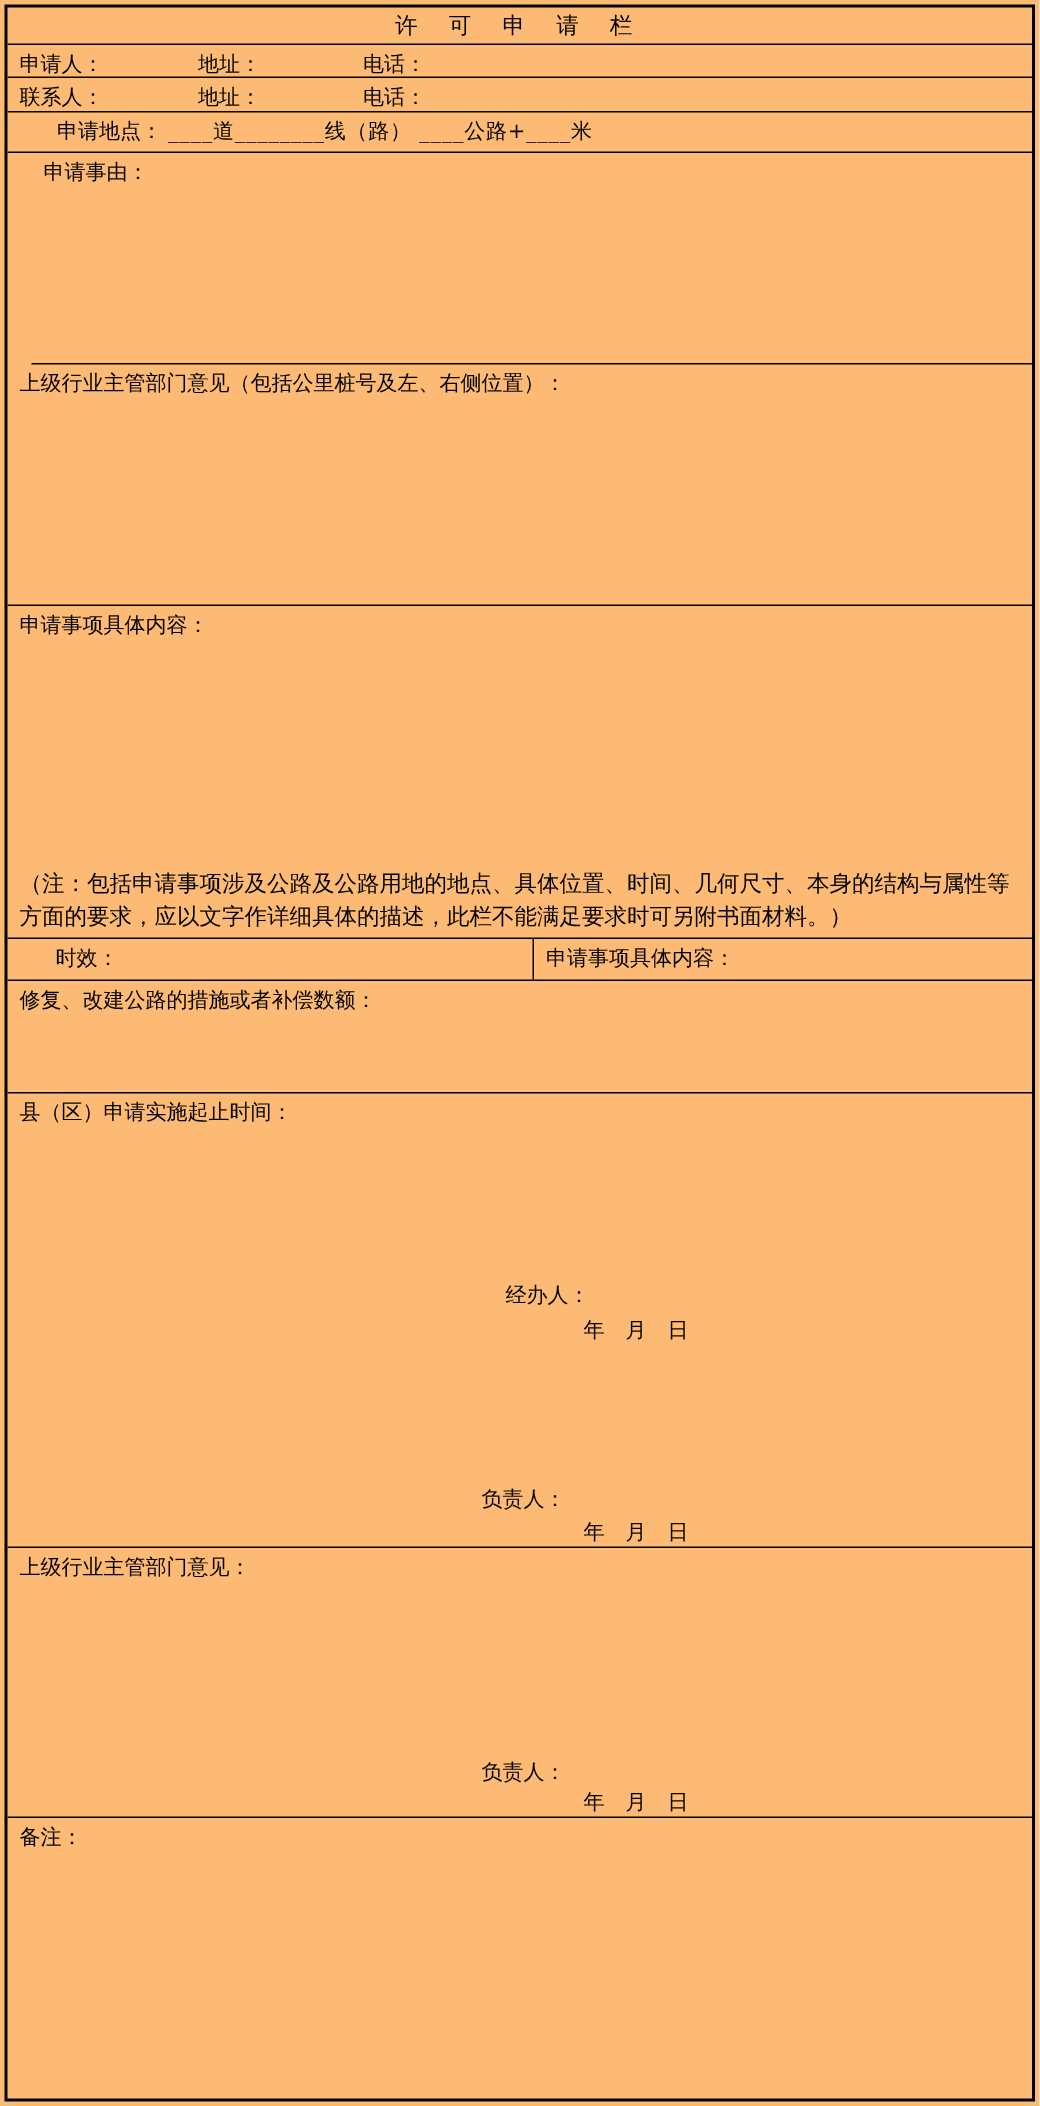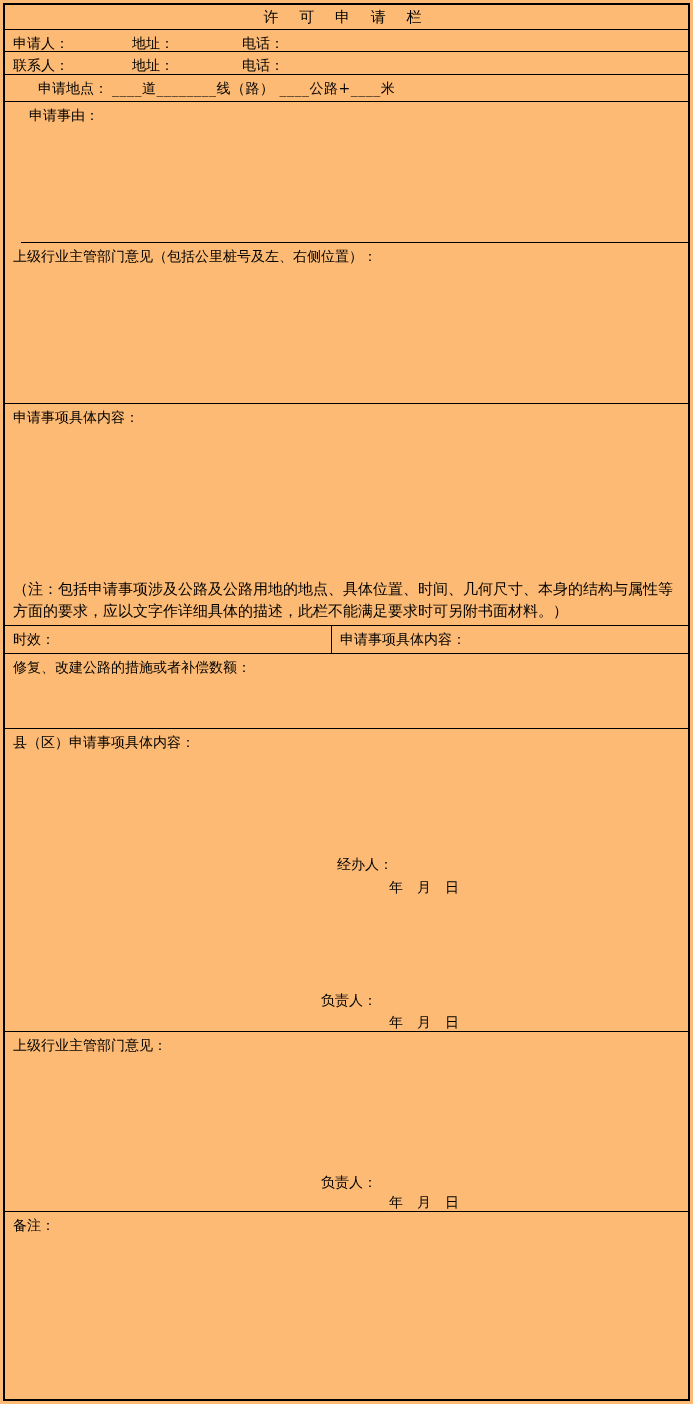--- a/index.html
+++ b/index.html
@@ -54,21 +54,21 @@
   .r-details   { height: 222px; }
   .r-validity  { height: 28px; }
   .r-safety    { height: 67px; }
   .r-compens   { height: 75px; }
   .r-county    { height: 303px; }
   .r-superior  { height: 180px; }
   .r-remarks   { height: 120px; }
   .gap-a { margin-left: 55px; }
   .gap-b { margin-left: 60px; }
   .blanks { letter-spacing: 0.5px; }
-  .split { display: flex; }
+  .split { display: flex; padding-left: 24px; }
   .cell-left {
     box-sizing: border-box;
     width: 327px;
     border-right: 1px solid #000000;
     height: 100%;
   }
   .cell-right { flex: 1; }
   .details-flex {
     display: flex;
     flex-direction: column;
@@ -139,21 +139,21 @@
         <span class="lbl">申请事项具体内容：</span>
       </div>
     </div>
 
 
     <div class="row r-compens">
       <span class="lbl">修复、改建公路的措施或者补偿数额：</span>
     </div>
 
     <div class="row r-county">
-      <span class="lbl">县（区）申请事项具体内容：</span>
+      <span class="lbl">县（区）申请实施起止时间：</span>
       <span class="sig sig-handler">经办人：</span>
       <span class="sig sig-handler-date">年　月　日</span>
       <span class="sig sig-county-prin">负责人：</span>
       <span class="sig sig-county-prin-date">年　月　日</span>
     </div>
 
     <div class="row r-superior">
       <span class="lbl">上级行业主管部门意见：</span>
       <span class="sig sig-superior-prin">负责人：</span>
       <span class="sig sig-superior-prin-date">年　月　日</span>

